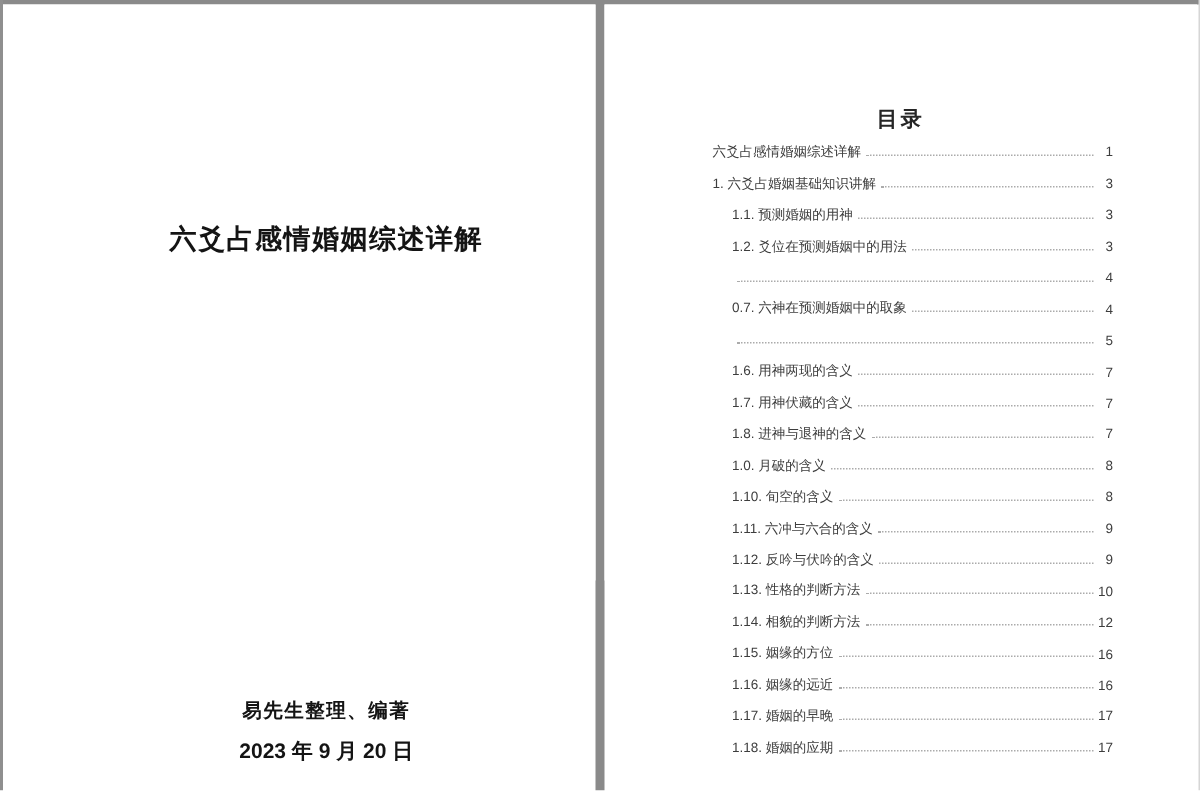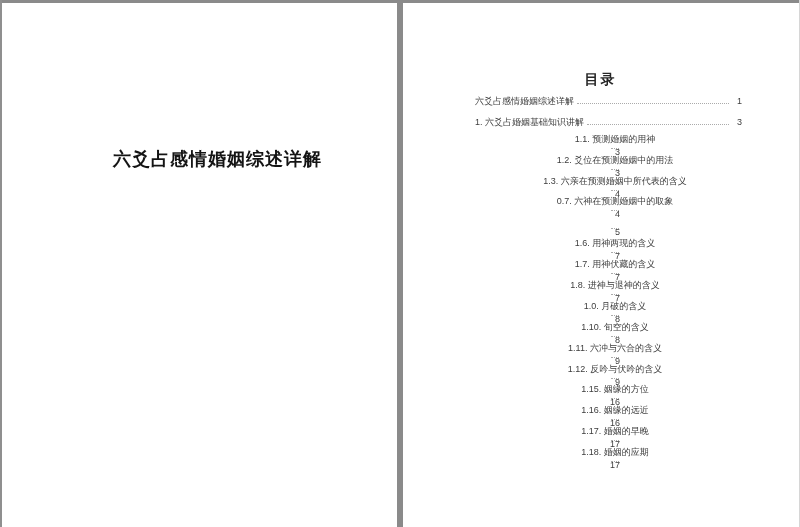--- a/index.html
+++ b/index.html
@@ -69,21 +69,21 @@
   }
   .toc-list {
     position: absolute; top: 88px; left: 72px; width: 267px;
   }
   .toc-row {
     height: 20.9px;
     display: flex; align-items: center;
     font-size: 9px; color: #3d3d3d;
     cursor: pointer;
   }
-  .toc-row.level-1 { padding-left: 13px; flex-direction: column; }
+  .toc-row.level-1 { padding-left: 13px; }
   .toc-label { white-space: nowrap; }
   .toc-dots {
     flex: 1 1 auto;
     border-bottom: 1px dotted #ababab;
     margin: 0 3px;
     transform: translateY(2px);
     min-width: 8px;
   }
   .toc-page-num {
     white-space: nowrap;
@@ -96,20 +96,24 @@
 
 <div class="viewer">
 
   <div class="top-strip"></div>
   <div class="left-edge"></div>
   <div class="right-edge"></div>
   <div class="page-divider"></div>
 
   <div class="page page-left">
     <h1 class="cover-title">六爻占感情婚姻综述详解</h1>
+    <div class="cover-footer">
+      <p class="cover-author">易先生整理、编著</p>
+      <p class="cover-date">2023 年 9 月 20 日</p>
+    </div>
   </div>
 
   <div class="page page-right">
     <h2 class="toc-heading">目录</h2>
     <div class="toc-list">
   <div class="toc-row level-0">
     <span class="toc-label">六爻占感情婚姻综述详解</span>
     <span class="toc-dots"></span>
     <span class="toc-page-num">1</span>
   </div>
@@ -126,21 +130,20 @@
     <span class="toc-page-num">3</span>
   </div>
 
   <div class="toc-row level-1">
     <span class="toc-label">1.2. 爻位在预测婚姻中的用法</span>
     <span class="toc-dots"></span>
     <span class="toc-page-num">3</span>
   </div>
 
   <div class="toc-row level-1">
-    <span class="toc-label">1.3. 六亲在预测婚姻中所代表的含义</span>
     <span class="toc-dots"></span>
     <span class="toc-page-num">4</span>
   </div>
 
   <div class="toc-row level-1">
     <span class="toc-label">0.7. 六神在预测婚姻中的取象</span>
     <span class="toc-dots"></span>
     <span class="toc-page-num">4</span>
   </div>
 
@@ -184,21 +187,31 @@
     <span class="toc-dots"></span>
     <span class="toc-page-num">9</span>
   </div>
 
   <div class="toc-row level-1">
     <span class="toc-label">1.12. 反吟与伏吟的含义</span>
     <span class="toc-dots"></span>
     <span class="toc-page-num">9</span>
   </div>
 
-
+  <div class="toc-row level-1">
+    <span class="toc-label">1.13. 性格的判断方法</span>
+    <span class="toc-dots"></span>
+    <span class="toc-page-num">10</span>
+  </div>
+
+  <div class="toc-row level-1">
+    <span class="toc-label">1.14. 相貌的判断方法</span>
+    <span class="toc-dots"></span>
+    <span class="toc-page-num">12</span>
+  </div>
 
   <div class="toc-row level-1">
     <span class="toc-label">1.15. 姻缘的方位</span>
     <span class="toc-dots"></span>
     <span class="toc-page-num">16</span>
   </div>
 
   <div class="toc-row level-1">
     <span class="toc-label">1.16. 姻缘的远近</span>
     <span class="toc-dots"></span>

